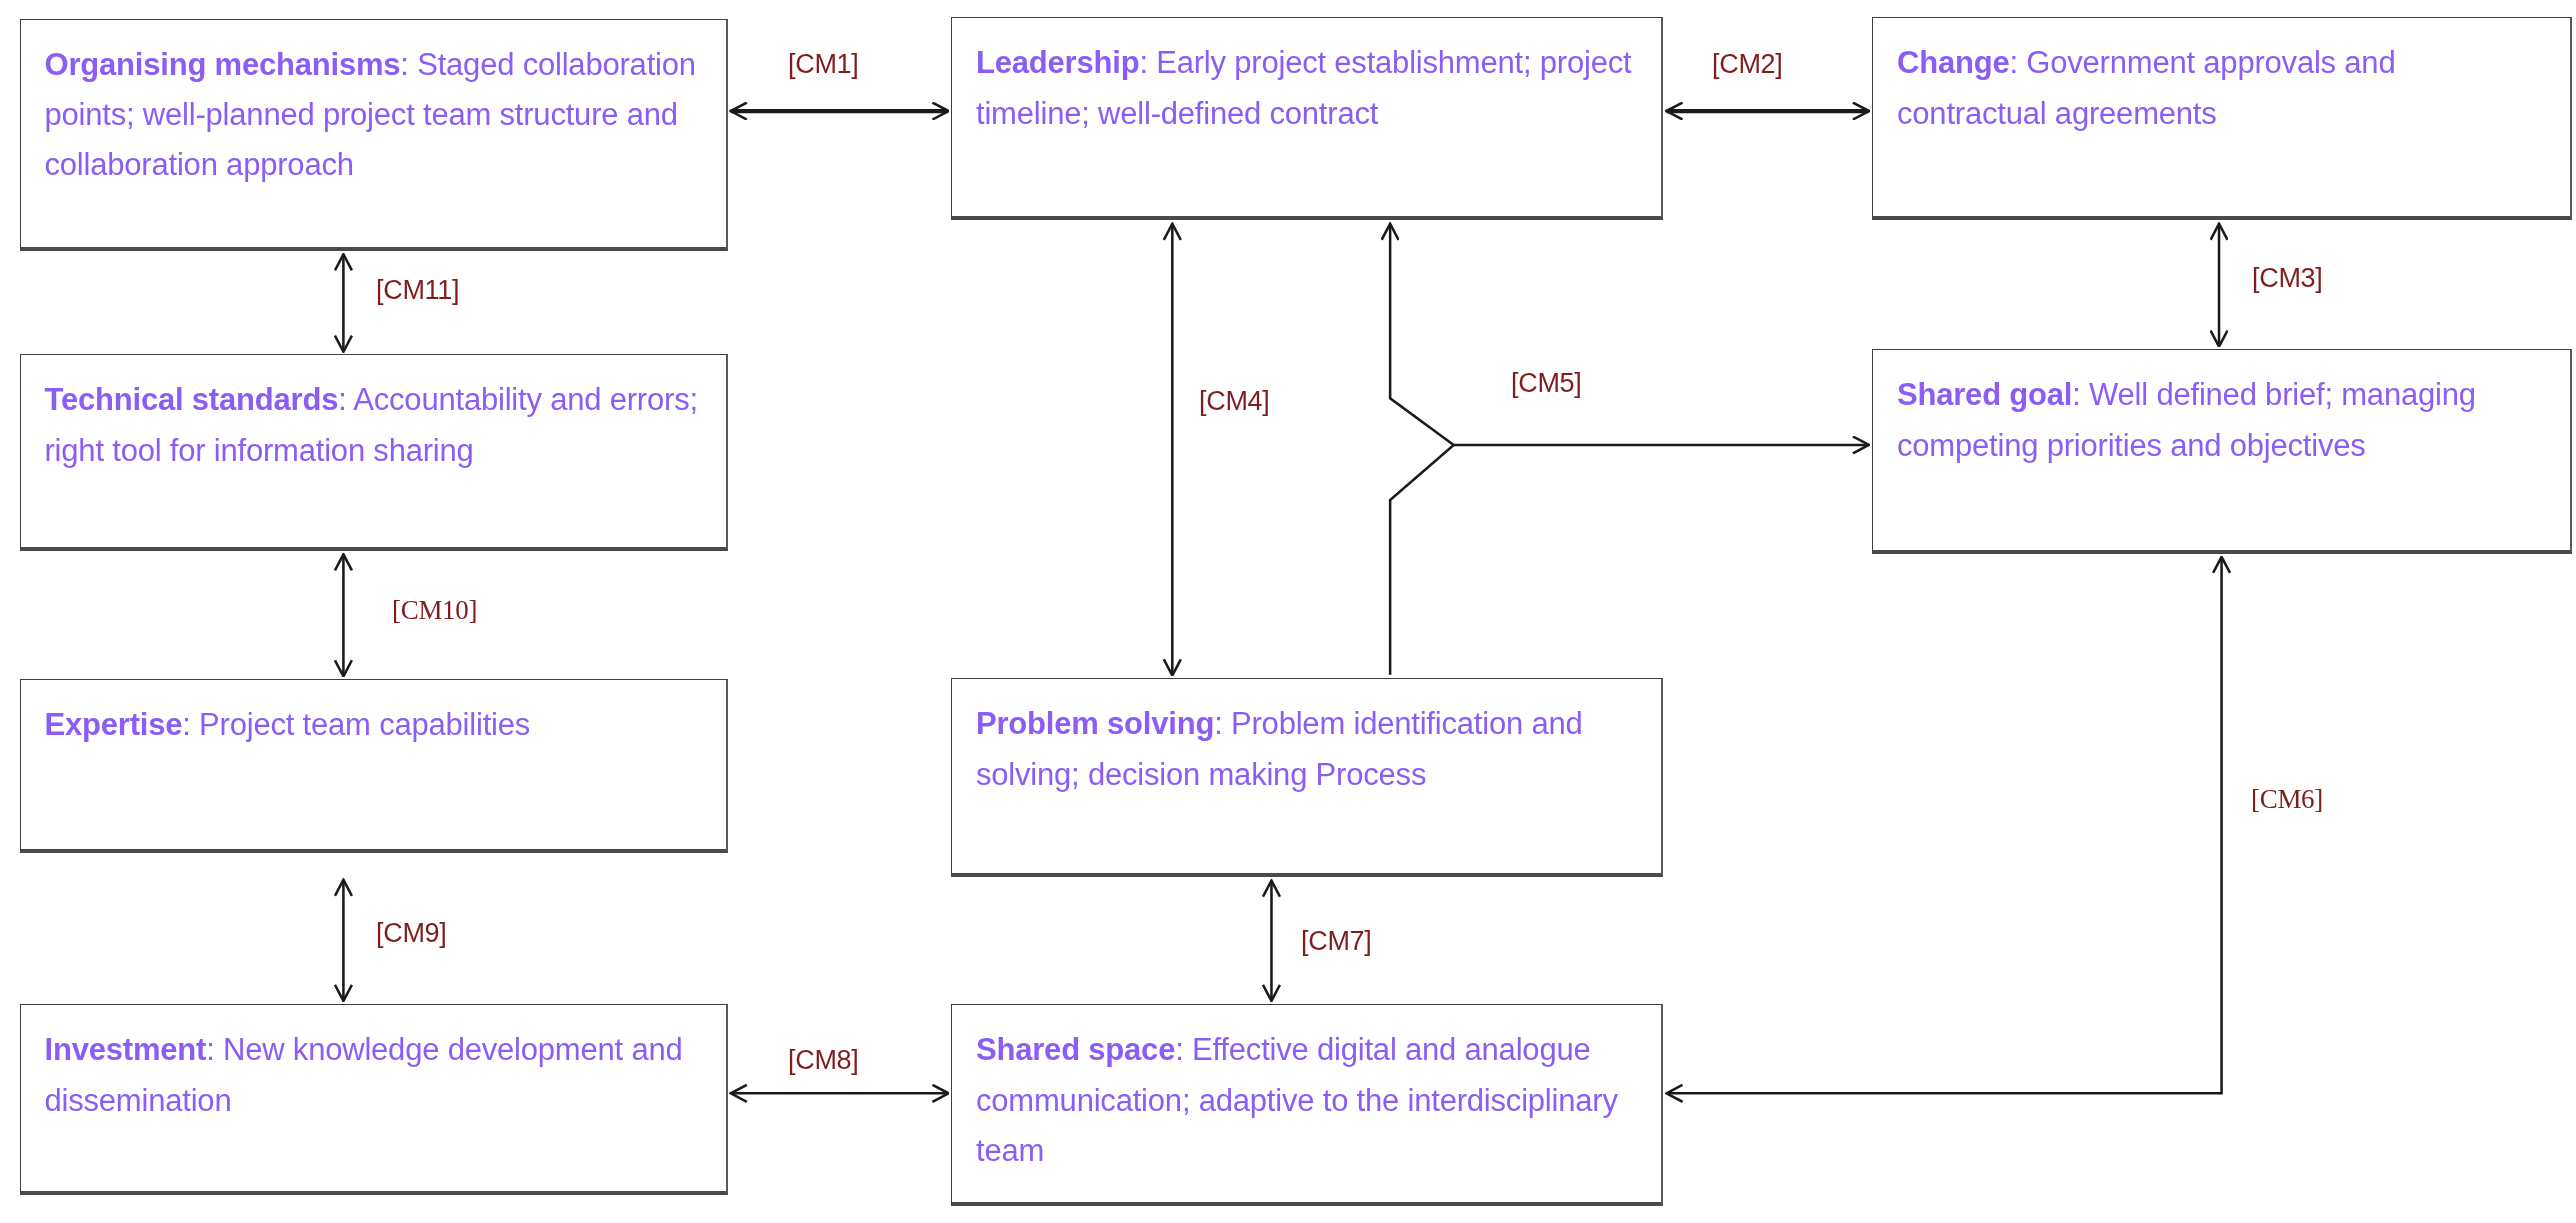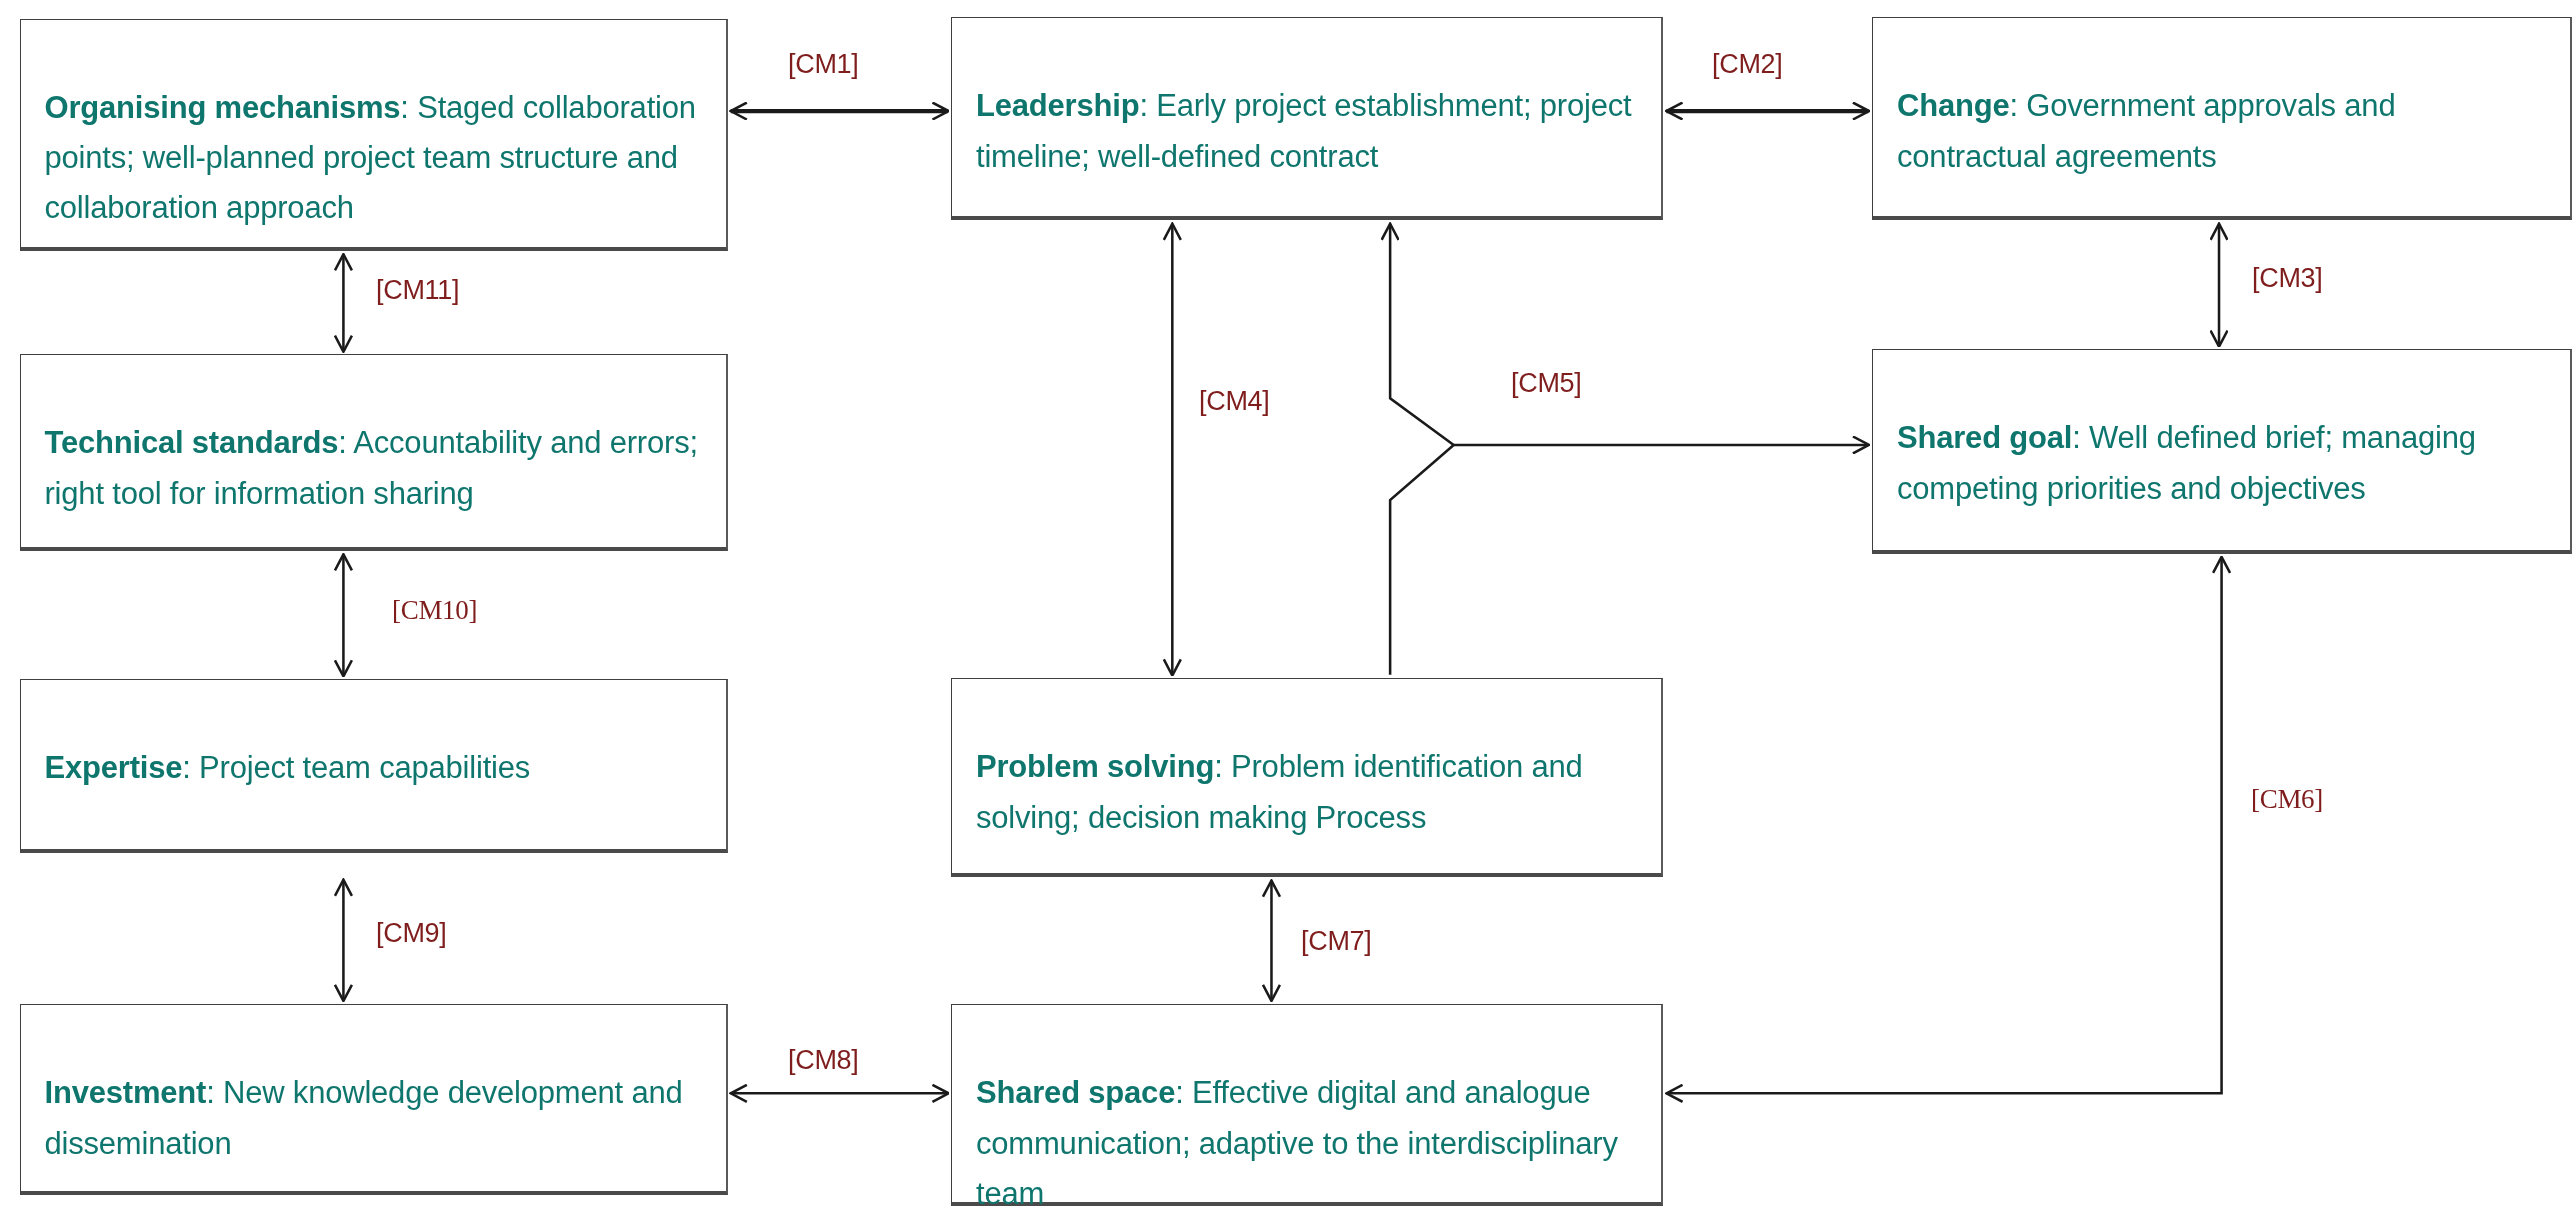--- a/index.html
+++ b/index.html
@@ -33,24 +33,23 @@
     border-bottom: 4.2px solid #4a4a4a;
     border-right: 2.5px solid #5a5a5a;
   }
   .node-text {
     position: absolute;
     left: 24px;
     right: 18.6px;
     top: 20.3px;
     font-size: 31px;
     line-height: 1.62;
-    color: #0f766e;
+    color: #8b5cf6;
     font-family: "Liberation Sans", sans-serif;
     letter-spacing: -0.2px;
-    margin-top: 43px;
   }
   .node-title {
     font-weight: bold;
   }
   .edge-label {
     position: absolute;
     font-size: 27px;
     color: #7f1d1d;
     font-family: "Liberation Sans", sans-serif;
     white-space: nowrap;

